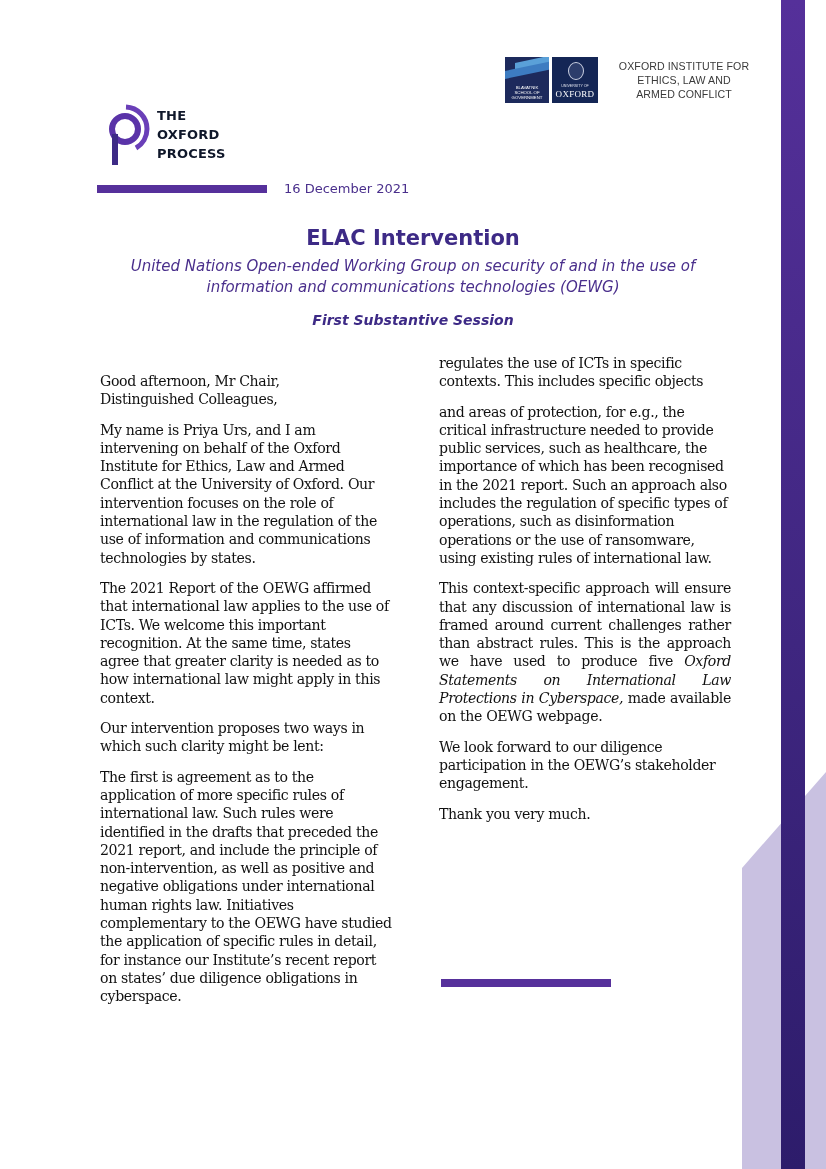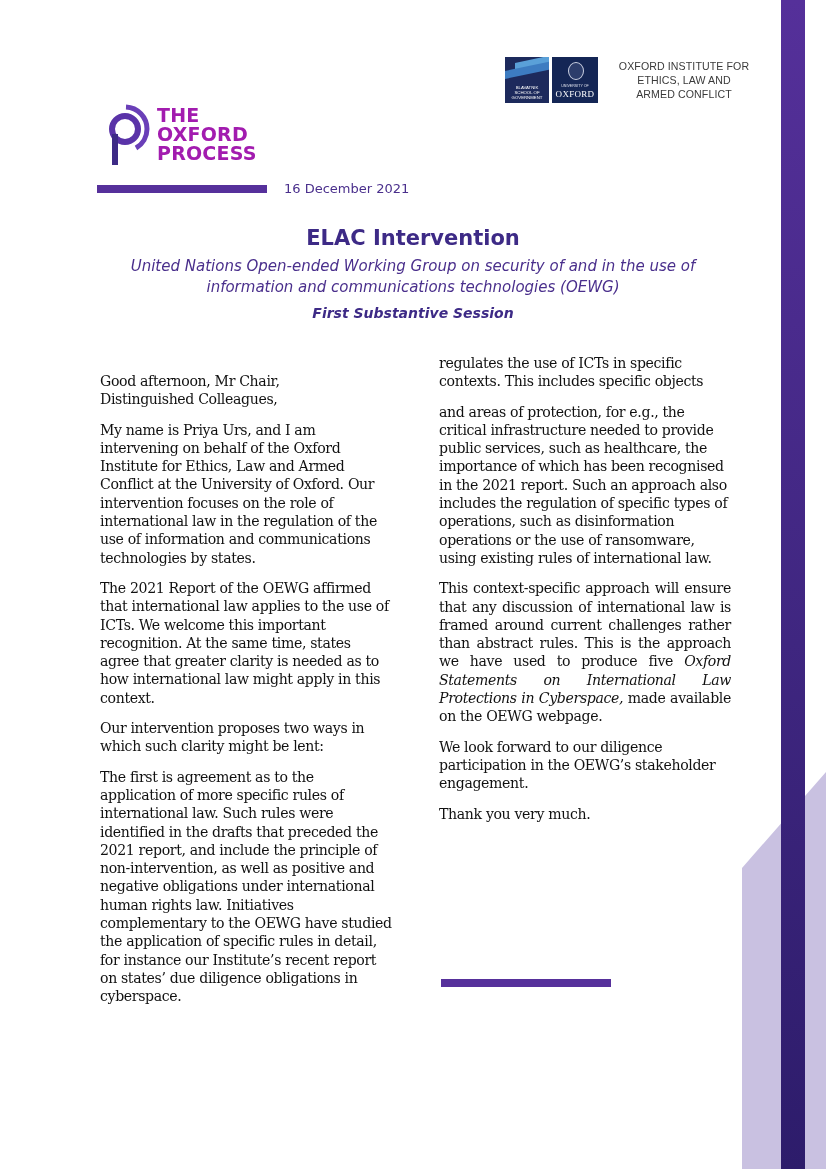--- a/index.html
+++ b/index.html
@@ -44,40 +44,40 @@
     position: absolute; left: 614px; top: 59px; width: 140px;
     font-family: "Liberation Sans", sans-serif; font-size: 10.6px; line-height: 14px; color: #3a3a3a;
     letter-spacing: 0.1px;
     text-align: center;
   }
 
   
   .op-logo { position: absolute; left: 106px; top: 104px; width: 44px; height: 62px; }
   .op-title {
     position: absolute; left: 157px; top: 106px;
-    font-family: "DejaVu Sans", sans-serif; font-weight: bold; font-size: 19px; line-height: 19px;
-    color: #a21caf; letter-spacing: 0.2px;
+    font-family: "DejaVu Sans", sans-serif; font-weight: bold; font-size: 13px; line-height: 19px;
+    color: #0f172a; letter-spacing: 0.2px;
   }
 
   .rule-top { position: absolute; left: 97px; top: 185px; width: 170px; height: 8px; background: #56309b; }
   .date {
     position: absolute; left: 284px; top: 181px;
     font-family: "DejaVu Sans", sans-serif; font-size: 13px; color: #4a2f8c;
   }
 
   .heading {
     position: absolute; left: 0; width: 826px; top: 226px; text-align: center;
     font-family: "DejaVu Sans", sans-serif; font-weight: bold; font-size: 21px; color: #3d2a86;
   }
   .subtitle {
     position: absolute; left: 100px; width: 626px; top: 256px; text-align: center;
     font-family: "DejaVu Sans", sans-serif; font-style: italic; font-size: 15px; line-height: 21px; color: #4a2f8c;
   }
   .session {
-    position: absolute; left: 0; width: 826px; top: 305px; text-align: center;
+    position: absolute; left: 0; width: 826px; top: 312px; text-align: center;
     font-family: "DejaVu Sans", sans-serif; font-weight: bold; font-style: italic; font-size: 14px; color: #3d2a86;
   }
 
   .col {
     position: absolute; width: 292px;
     font-family: "DejaVu Serif", serif; font-size: 14.1px; line-height: 18.3px; color: #111;
     letter-spacing: -0.35px;
   }
   .col p { margin: 0; }
   .col p + p { margin-top: 12px; }

